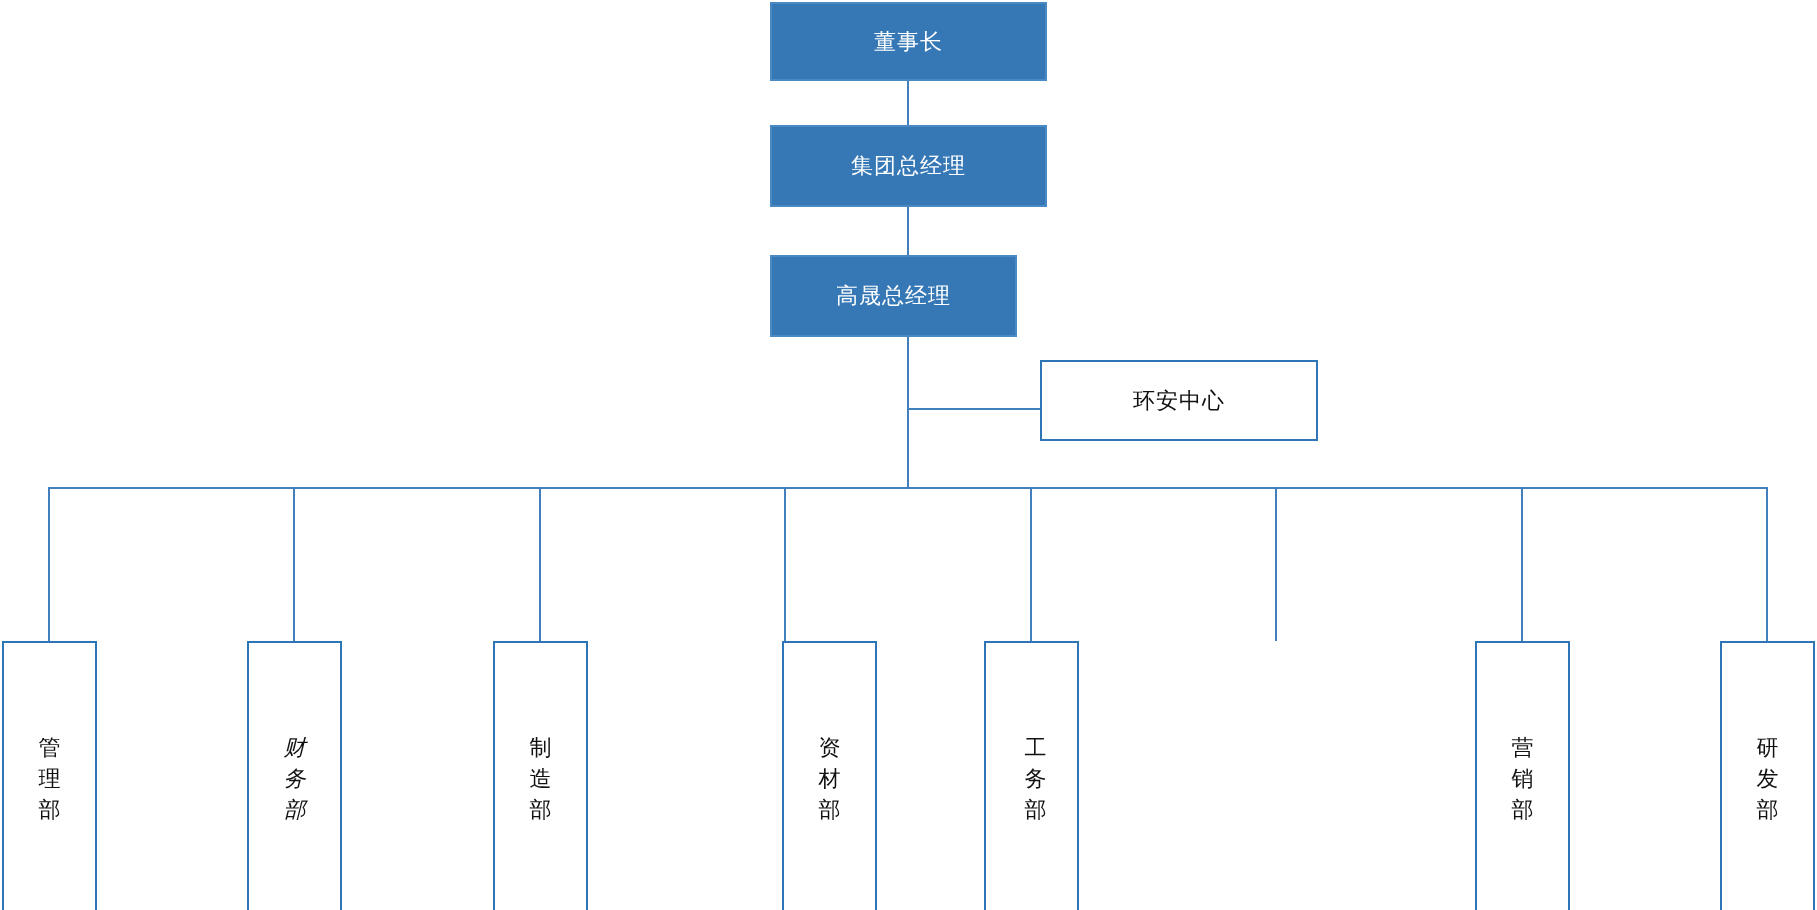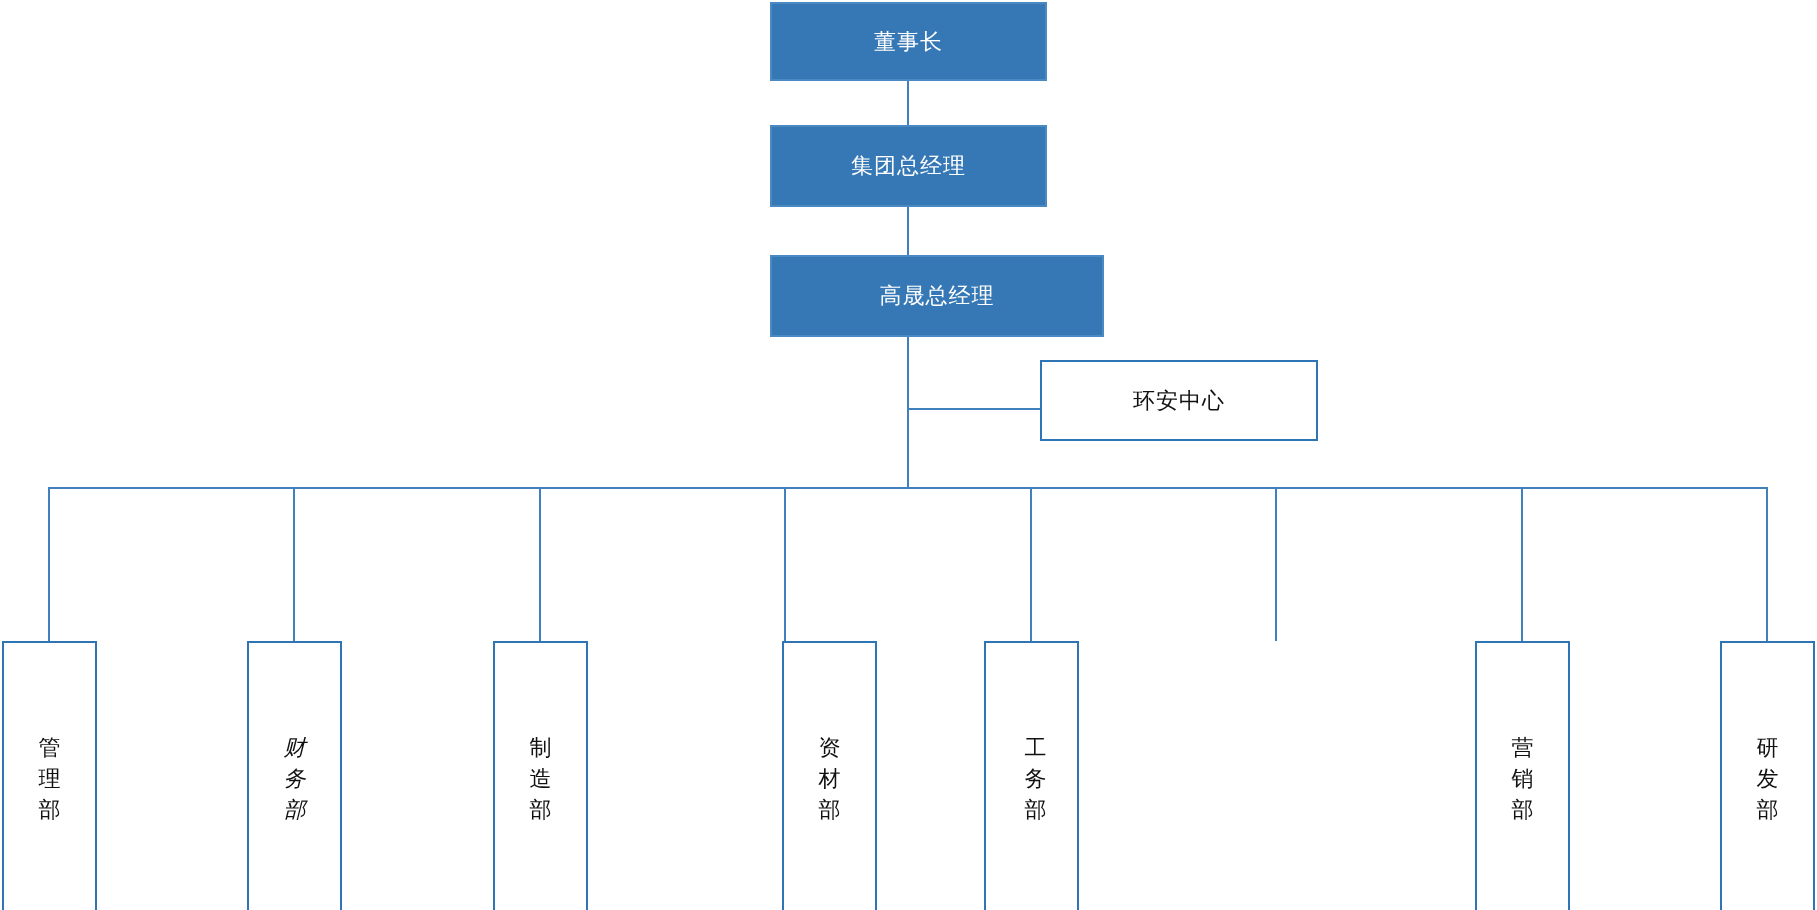--- a/index.html
+++ b/index.html
@@ -95,21 +95,21 @@
   <div class="line vline" style="left:1766px; top:488px; height:153px;"></div>
 
   <div class="node" style="left:770px; top:2px; width:277px; height:79px;">
     <span>董事长</span>
   </div>
 
   <div class="node" style="left:770px; top:125px; width:277px; height:82px;">
     <span>集团总经理</span>
   </div>
 
-  <div class="node" style="left:770px; top:255px; width:334px; height:82px;">
+  <div class="node" style="left:770px; top:255px; width:247px; height:82px;">
     <span>高晟总经理</span>
   </div>
 
   <div class="outline-node" style="left:1040px; top:360px; width:278px; height:81px;">
     <span>环安中心</span>
   </div>
 
   <div class="outline-node dept" style="left:2px;">
     <span class="vtext">管理部</span>
   </div>

